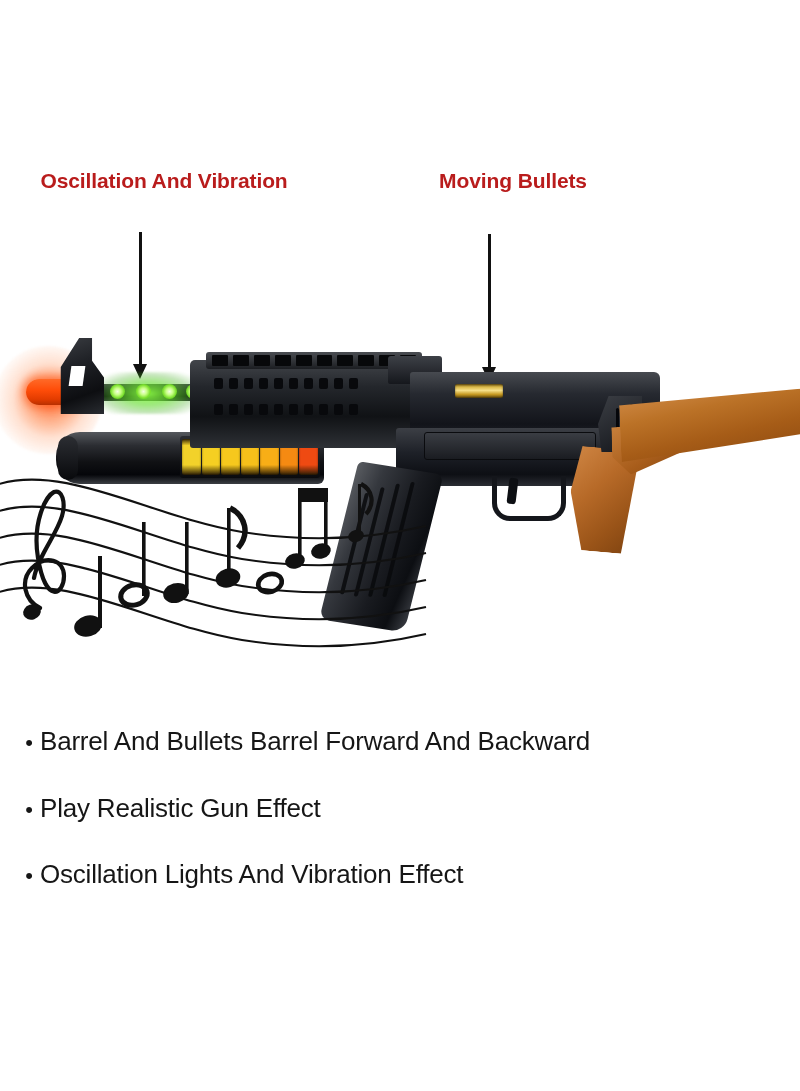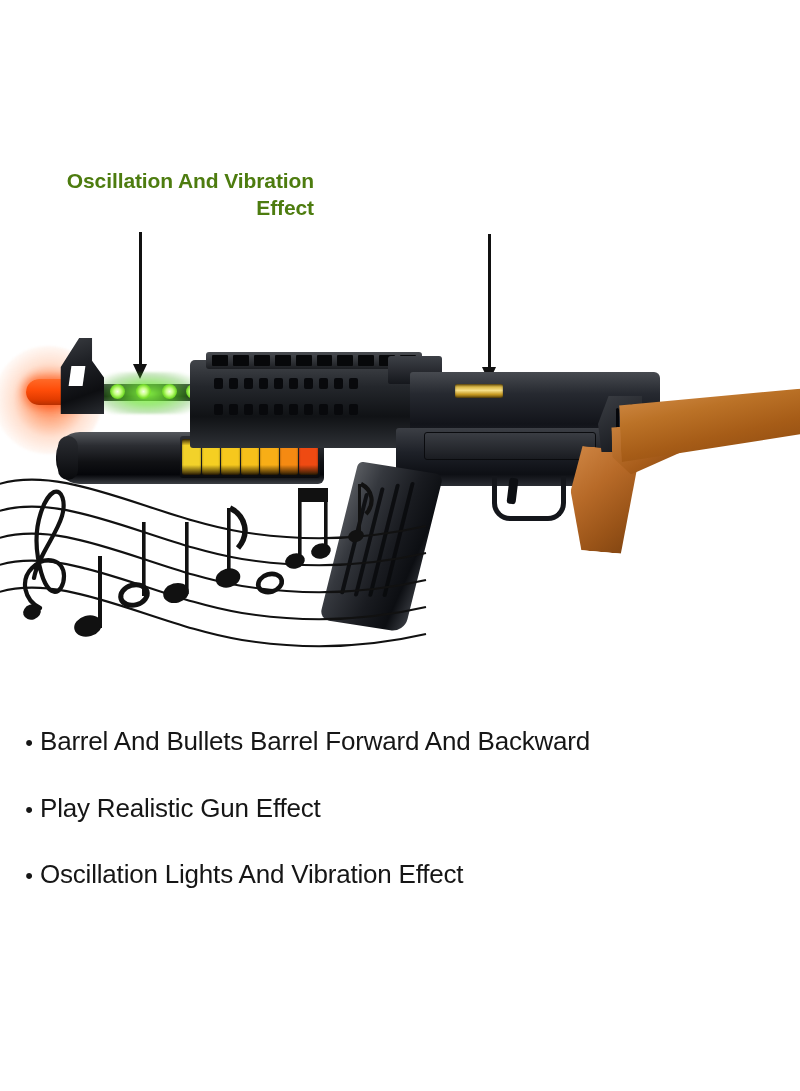--- a/index.html
+++ b/index.html
@@ -16,22 +16,22 @@
     width: 800px;
     height: 1091px;
     background: #ffffff;
     overflow: hidden;
   }
 
   
   .callout-label {
     position: absolute;
     font-weight: 700;
-    color: #4d7c0f;
-    text-align: right;
+    color: #b91c1c;
+    text-align: center;
     line-height: 1.28;
     font-size: 21px;
     letter-spacing: -0.1px;
     font-family: "Liberation Sans", sans-serif;
   }
   #label-left  { left: 14px;  top: 168px; width: 300px; }
   #label-right { left: 368px; top: 168px; width: 290px; }
 
   
   .callout-arrow { position: absolute; }
@@ -348,28 +348,28 @@
     font-family: "Liberation Sans", sans-serif;
   }
 </style>
 </head>
 <body>
 
 <div id="page">
 
   <div id="label-left" class="callout-label">
     <div>Oscillation And Vibration</div>
-    <div>Effect</div>
   </div>
   <div id="arrow-left" class="callout-arrow">
     <div class="arrow-shaft"></div>
     <div class="arrow-head"></div>
   </div>
 
   <div id="label-right" class="callout-label">
+    <div>Moving Bullets</div>
   </div>
   <div id="arrow-right" class="callout-arrow">
     <div class="arrow-shaft"></div>
     <div class="arrow-head"></div>
   </div>
 
   <div id="product-photo">
 
     <div id="muzzle-glow"></div>
     <div id="inner-barrel"></div>

